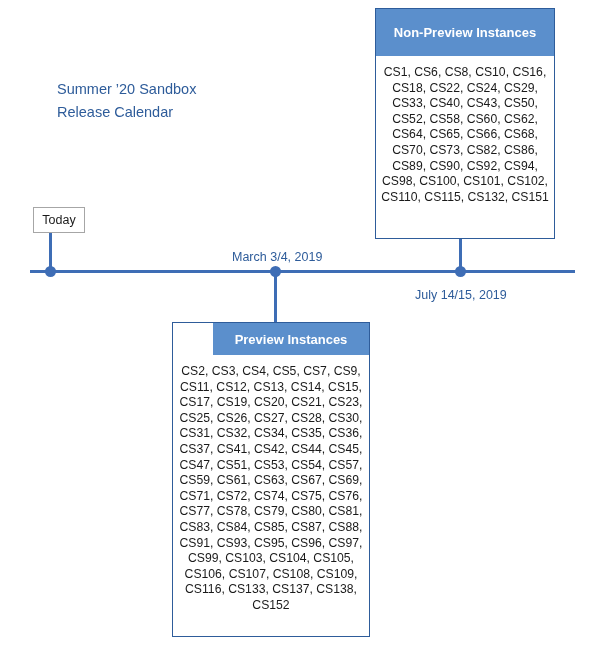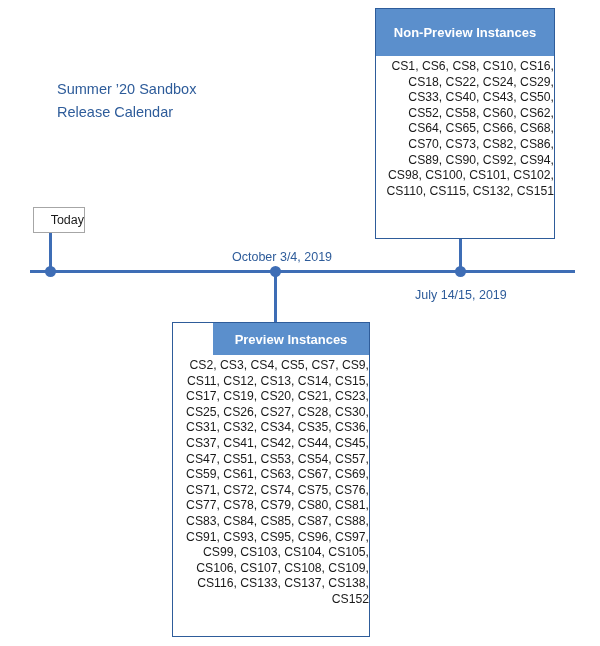--- a/index.html
+++ b/index.html
@@ -65,21 +65,21 @@
     position: absolute;
     left: 33px;
     top: 207px;
     width: 52px;
     height: 26px;
     background: #ffffff;
     border: 1px solid #A6A6A6;
     box-sizing: border-box;
     display: flex;
     align-items: center;
-    justify-content: flex-end;
+    justify-content: center;
     color: #1a1a1a;
     font-size: 12.5px;
     font-family: "Liberation Sans", sans-serif;
   }
 
   
   .date-label {
     position: absolute;
     color: #2E5C9A;
     font-size: 12.5px;
@@ -104,24 +104,24 @@
     text-align: left;
     font-family: "Liberation Sans", sans-serif;
     display: flex;
     align-items: center;
     justify-content: center;
   }
   .instance-body {
     color: #1a1a1a;
     font-size: 12.2px;
     line-height: 15.6px;
-    text-align: right;
+    text-align: center;
     font-family: "Liberation Sans", sans-serif;
     white-space: pre-line;
-    padding-top: 3px;
+    padding-top: 9px;
   }
 
   #non-preview-box {
     left: 375px;
     top: 8px;
     width: 180px;
     height: 231px;
   }
   #non-preview-box .instance-header { height: 47px; }
 
@@ -142,21 +142,21 @@
 Release Calendar</div>
 
   <div id="timeline-axis"></div>
 
   <div id="today-box">
     <span>Today</span>
   </div>
   <div class="connector" id="today-connector"></div>
   <div class="timeline-dot" id="today-dot"></div>
 
-  <div class="date-label" id="may-label">October 3/4, 2019</div>
+  <div class="date-label" id="may-label">March 3/4, 2019</div>
   <div class="timeline-dot" id="may-dot"></div>
   <div class="connector" id="may-connector"></div>
 
   <div class="date-label" id="june-label">July 14/15, 2019</div>
   <div class="timeline-dot" id="june-dot"></div>
   <div class="connector" id="june-connector"></div>
 
   <div class="instance-box" id="non-preview-box">
     <div class="instance-header">Non-Preview Instances</div>
     <div class="instance-body">CS1, CS6, CS8, CS10, CS16,

